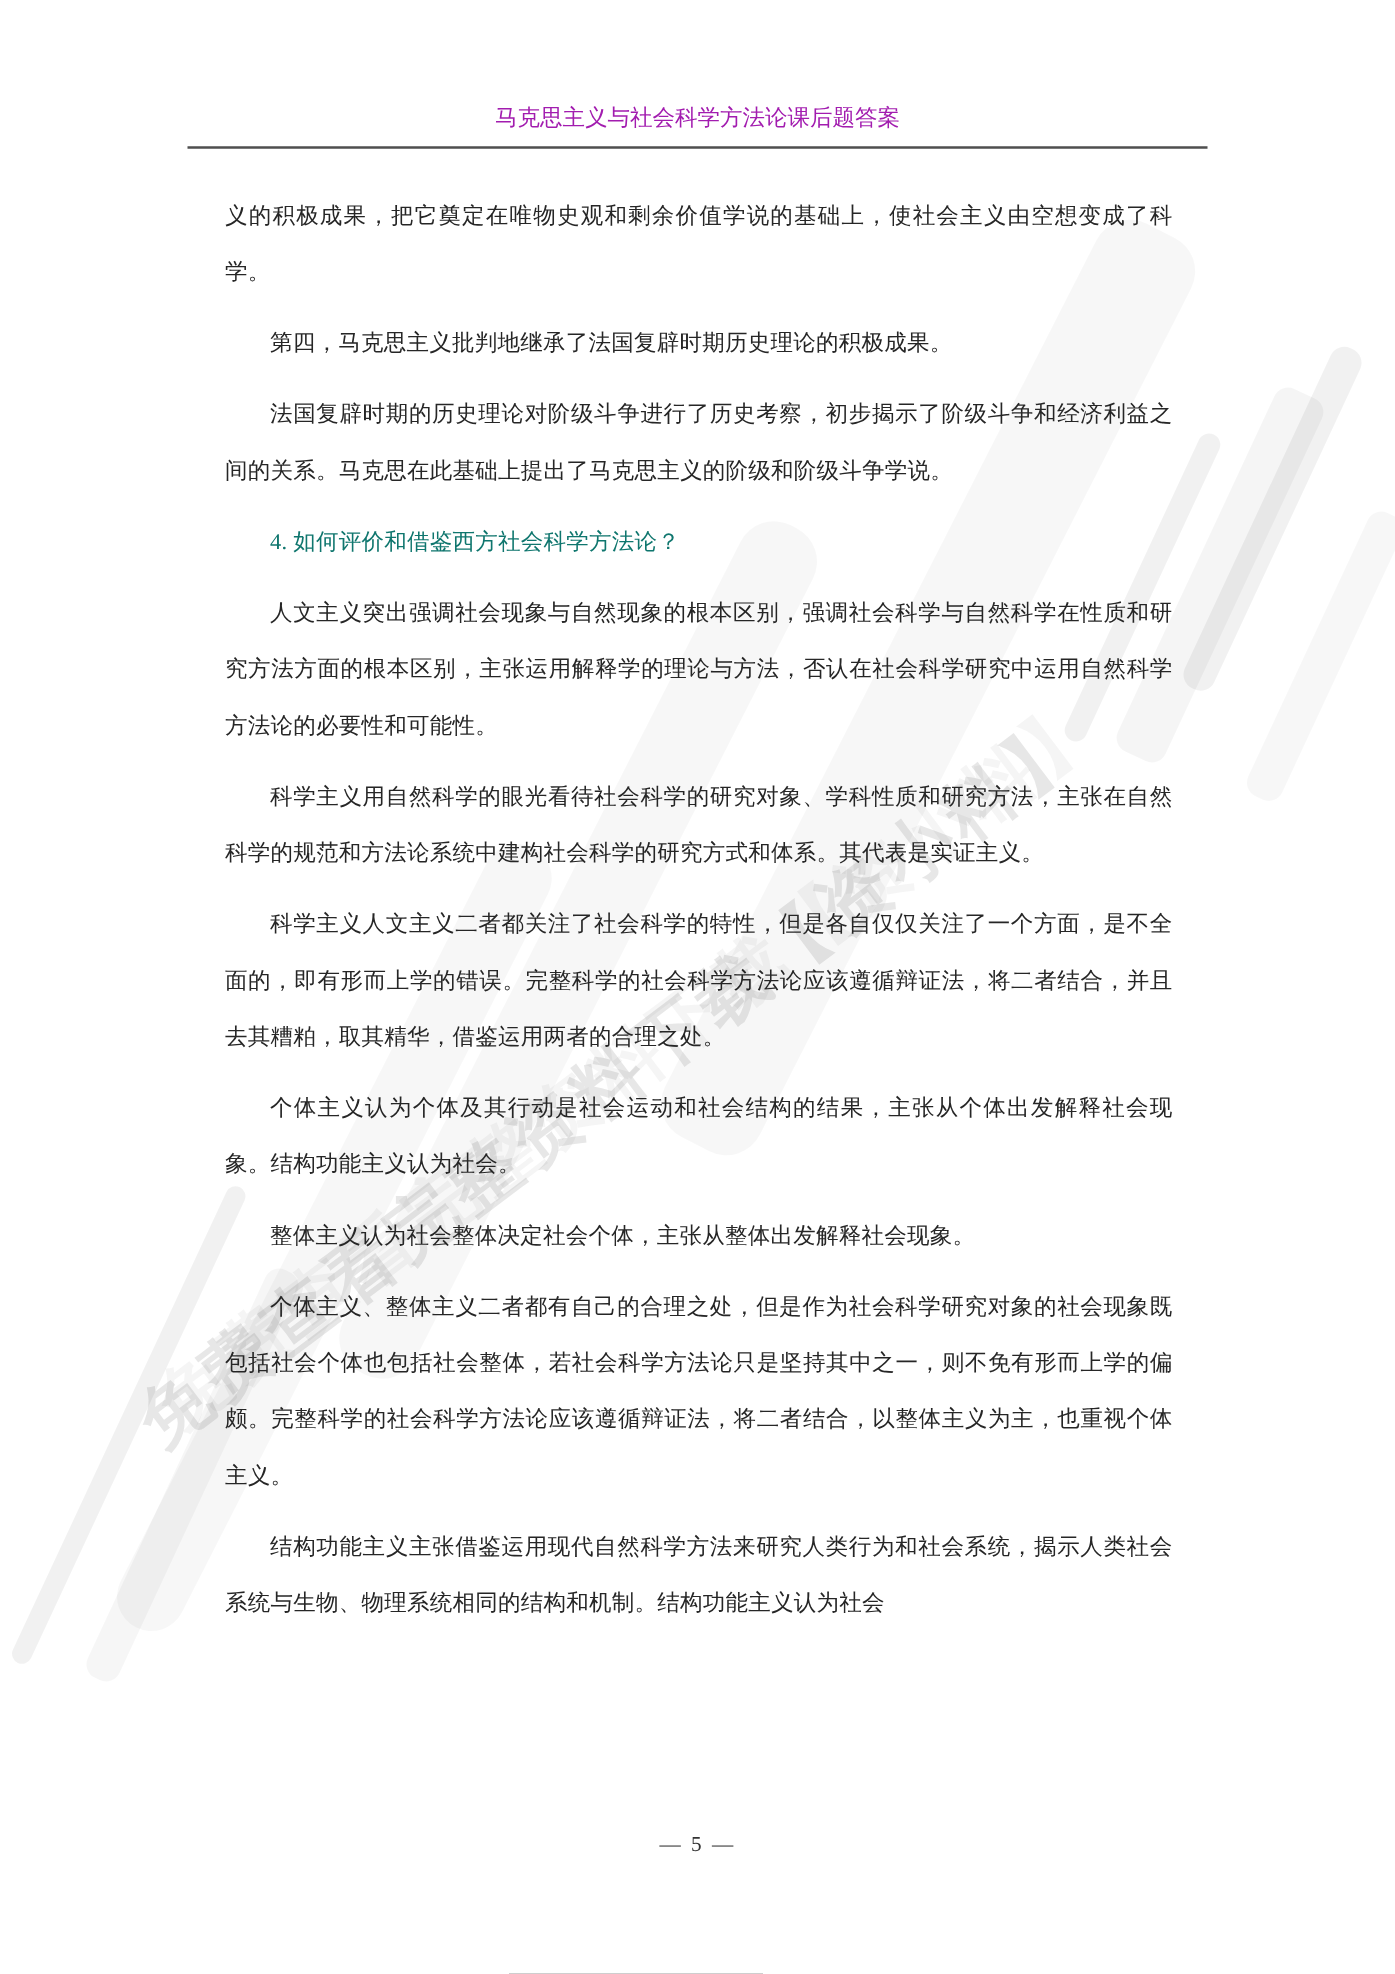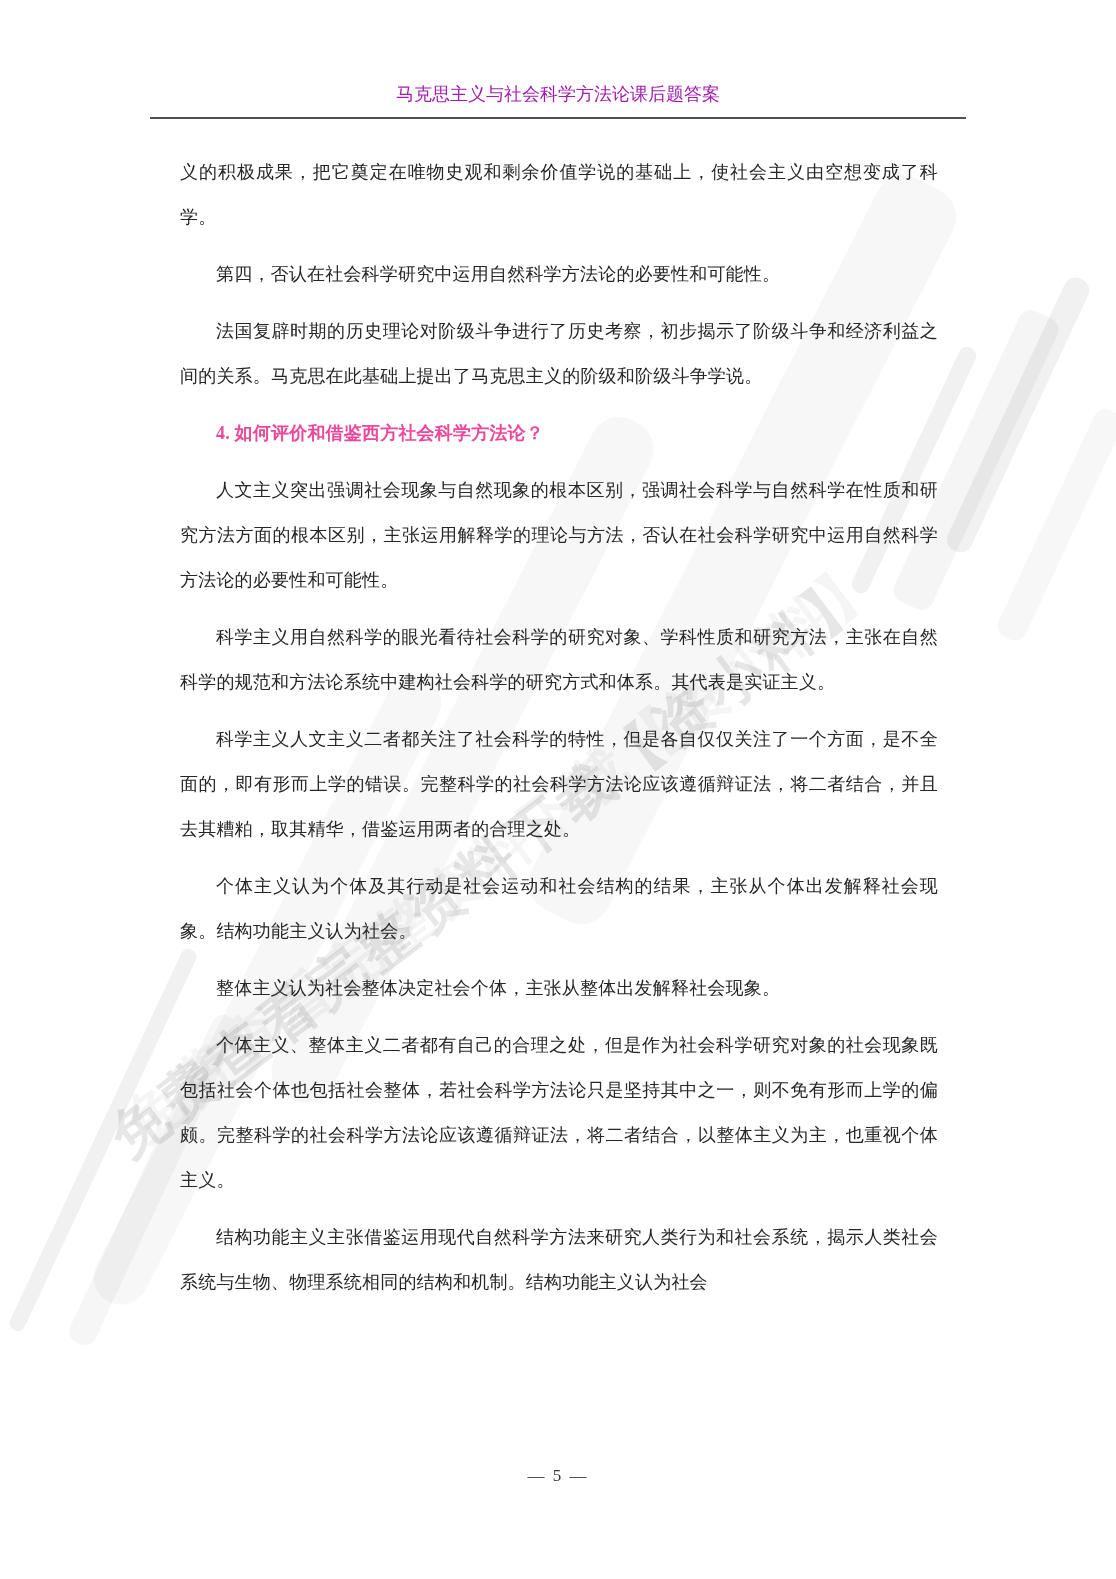--- a/index.html
+++ b/index.html
@@ -50,21 +50,21 @@
     width:782px;
   }
   .body-block p{
     margin:12px;
     font-size:18px;
     line-height:45px;
     text-align:justify;
     letter-spacing:0.2px;
   }
   .body-block p.indent{text-indent:2em;}
-  .body-block p.bold{font-weight:700;color:#ec4899;}
+  .body-block p.bold{font-weight:400;color:#0f766e;}
   
   .footer{
     position:absolute;top:1466px;left:0;right:0;
     text-align:center;
     font-size:17px;
     color:#333;
     letter-spacing:2px;
   }
 </style>
 </head>
@@ -88,21 +88,21 @@
 
     <div class="wm-text echo">免费查看完整资料下载【资小料】</div>
     <div class="wm-text">免费查看完整资料下载【资小料】</div>
   </div>
 
   <div class="header-title">马克思主义与社会科学方法论课后题答案</div>
   <div class="header-rule"></div>
 
   <div class="body-block">
       <p class="">义的积极成果，把它奠定在唯物史观和剩余价值学说的基础上，使社会主义由空想变成了科学。</p>
-      <p class="indent">第四，否认在社会科学研究中运用自然科学方法论的必要性和可能性。</p>
+      <p class="indent">第四，马克思主义批判地继承了法国复辟时期历史理论的积极成果。</p>
       <p class="indent">法国复辟时期的历史理论对阶级斗争进行了历史考察，初步揭示了阶级斗争和经济利益之间的关系。马克思在此基础上提出了马克思主义的阶级和阶级斗争学说。</p>
       <p class="indent bold">4. 如何评价和借鉴西方社会科学方法论？</p>
       <p class="indent">人文主义突出强调社会现象与自然现象的根本区别，强调社会科学与自然科学在性质和研究方法方面的根本区别，主张运用解释学的理论与方法，否认在社会科学研究中运用自然科学方法论的必要性和可能性。</p>
       <p class="indent">科学主义用自然科学的眼光看待社会科学的研究对象、学科性质和研究方法，主张在自然科学的规范和方法论系统中建构社会科学的研究方式和体系。其代表是实证主义。</p>
       <p class="indent">科学主义人文主义二者都关注了社会科学的特性，但是各自仅仅关注了一个方面，是不全面的，即有形而上学的错误。完整科学的社会科学方法论应该遵循辩证法，将二者结合，并且去其糟粕，取其精华，借鉴运用两者的合理之处。</p>
       <p class="indent">个体主义认为个体及其行动是社会运动和社会结构的结果，主张从个体出发解释社会现象。结构功能主义认为社会。</p>
       <p class="indent">整体主义认为社会整体决定社会个体，主张从整体出发解释社会现象。</p>
       <p class="indent">个体主义、整体主义二者都有自己的合理之处，但是作为社会科学研究对象的社会现象既包括社会个体也包括社会整体，若社会科学方法论只是坚持其中之一，则不免有形而上学的偏颇。完整科学的社会科学方法论应该遵循辩证法，将二者结合，以整体主义为主，也重视个体主义。</p>
       <p class="indent">结构功能主义主张借鉴运用现代自然科学方法来研究人类行为和社会系统，揭示人类社会系统与生物、物理系统相同的结构和机制。结构功能主义认为社会</p>
     </div>

